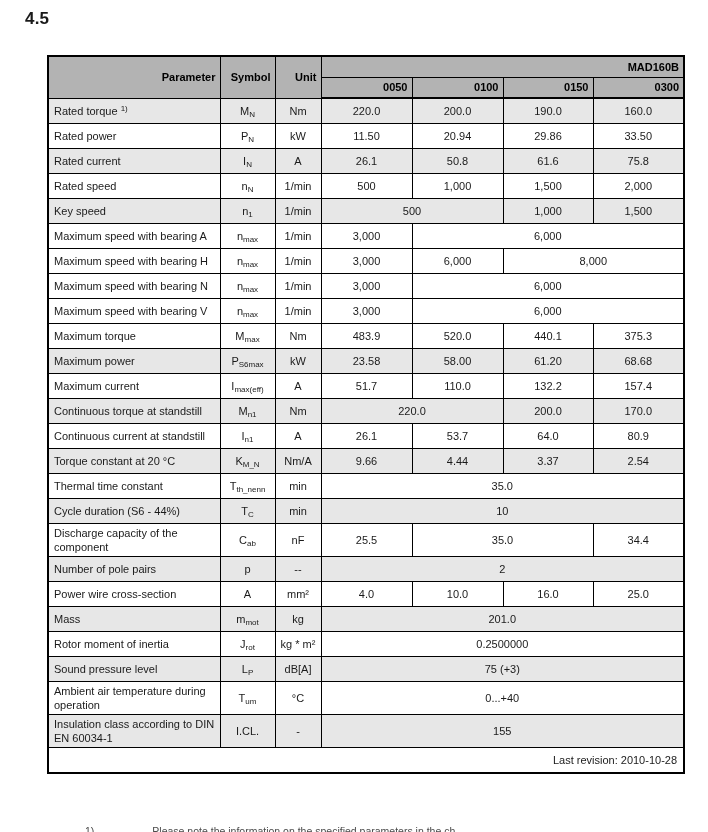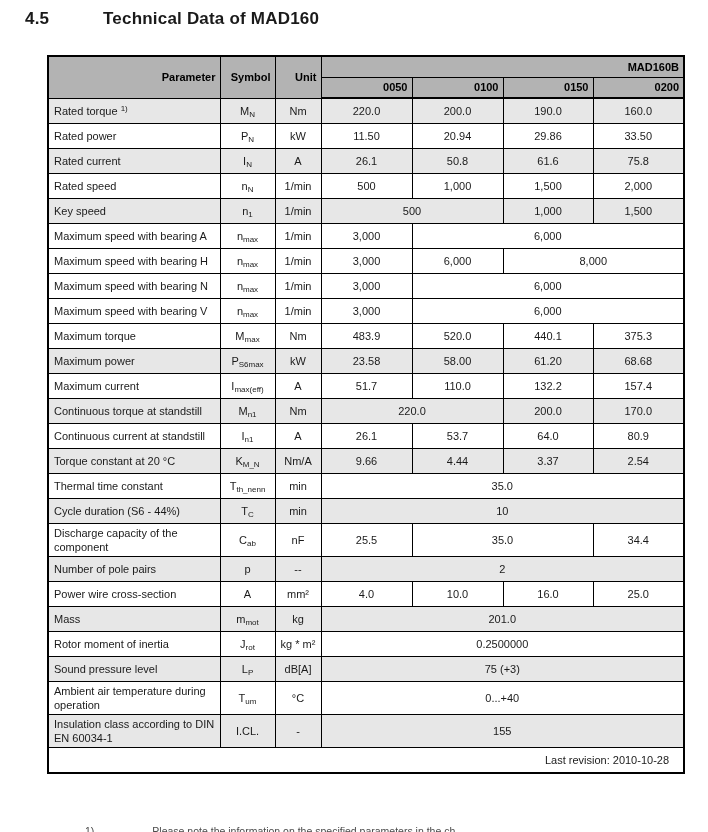--- a/index.html
+++ b/index.html
@@ -45,42 +45,41 @@
   tbody td { padding: 2px 5px; }
   tbody td.param { text-align: left; line-height: 14px; }
   tbody td.sym, tbody td.unit, tbody td.val { text-align: center; }
   tbody tr.shaded td { background: #e7e7e7; margin-top: 9px; }
   sub { font-size: 8px; vertical-align: -2px; line-height: 0; }
   sup { font-size: 8px; vertical-align: 4px; line-height: 0; }
 
   tfoot tr { height: 26px; }
   tfoot td {
     text-align: right;
-    padding: 2px 14px;
+    padding: 2px 6px;
     font-size: 11.5px;
     background: #ffffff;
   }
 
   .footnote {
     position: absolute;
     top: 825px;
     left: 85px;
     font-size: 10.5px;
     color: #4a4a4a;
     white-space: nowrap;
   }
   .footnote .fn-text { margin-left: 58px; }
 </style>
 </head>
 <body>
 
 <div class="headings">
   <div class="heading h1">
     <span class="hnum">4.5</span>
-    <span class="htitle">Technical Data of MAD160</span>
   </div>
 </div>
 
 <table class="datasheet">
   <colgroup>
     <col style="width:172px">
       <col style="width:55px">
       <col style="width:46px">
     <col style="width:91px">
       <col style="width:91px">
@@ -91,21 +90,21 @@
     <tr>
       <th rowspan="2" class="param-h">Parameter</th>
       <th rowspan="2">Symbol</th>
       <th rowspan="2">Unit</th>
       <th colspan="4">MAD160B</th>
     </tr>
     <tr class="models" id="model-row">
         <th>0050</th>
         <th>0100</th>
         <th>0150</th>
-        <th>0200</th>
+        <th>0300</th>
       </tr>
   </thead>
   <tbody id="table-body">
       <tr class="shaded">
         <td class="param">Rated torque <sup>1)</sup></td>
         <td class="sym">M<sub>N</sub></td>
         <td class="unit">Nm</td>
         <td class="val">220.0</td>
         <td class="val">200.0</td>
         <td class="val">190.0</td>

